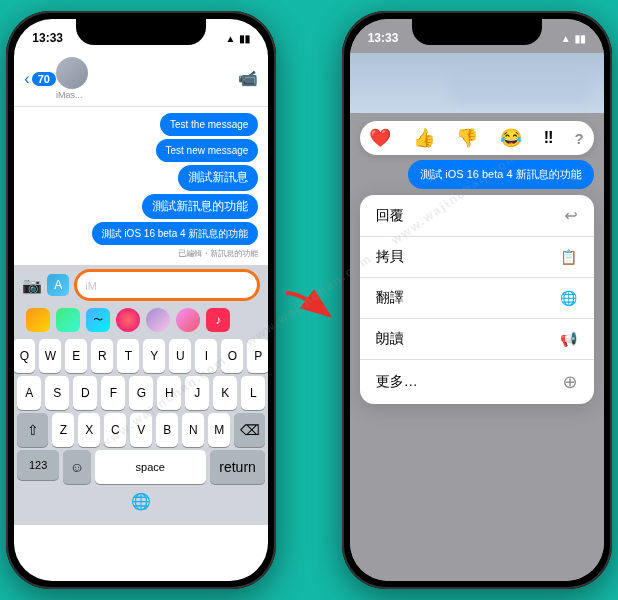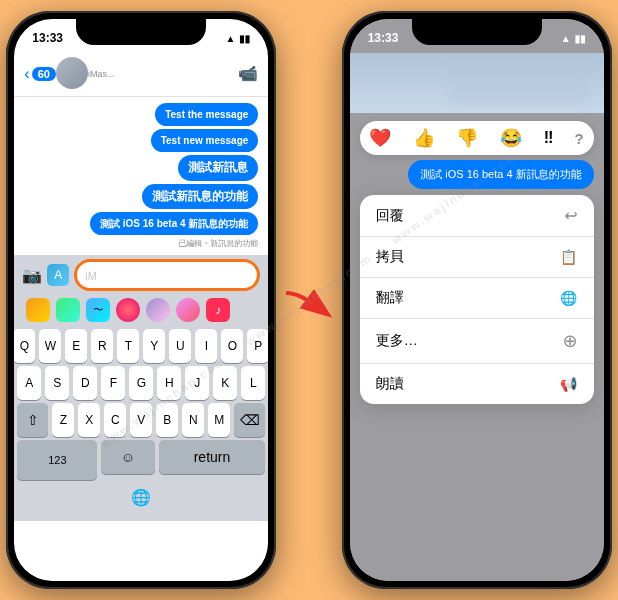--- a/index.html
+++ b/index.html
@@ -13,21 +13,21 @@
       position: relative;
     }
 
     .phone-container {
       display: flex;
       width: 618px;
       height: 600px;
       align-items: center;
       justify-content: space-around;
       padding: 28px 5px;
-      background: #fdba74;
+      background: #14b8a6;
     }
 
     
     .phone {
       width: 270px;
       height: 578px;
       background: #000;
       border-radius: 44px;
       position: relative;
       box-shadow: 0 8px 32px rgba(0,0,0,0.45), inset 0 0 0 2px #333;
@@ -100,22 +100,22 @@
       color: #fff;
       border-radius: 10px;
       padding: 1px 6px;
       font-size: 11px;
       font-weight: 600;
     }
 
     .contact-info {
       flex: 1;
       display: flex;
-      flex-direction: row;
-      align-items: center;
+      flex-direction: column;
+      align-items: flex-start;
     }
 
     .avatar-circle {
       width: 32px;
       height: 32px;
       border-radius: 50%;
       background: #c0c0c0;
       margin-bottom: 1px;
     }
 
@@ -139,21 +139,20 @@
       gap: 3px;
       overflow: hidden;
     }
 
     .msg-bubble {
       border-radius: 18px;
       padding: 5px 10px;
       font-size: 11px;
       max-width: 85%;
       line-height: 1.3;
-      font-weight: bold;
     }
 
     .msg-sent {
       background: #007aff;
       color: #fff;
       align-self: flex-end;
     }
 
     .msg-edit-label {
       font-size: 8px;
@@ -203,21 +202,21 @@
     .kb-key-return {
       flex: 2;
       background: #adb5bd;
       font-size: 12px;
     }
 
     .kb-num-key, .kb-emoji-key, .kb-globe-key {
       font-size: 11px;
       background: #adb5bd;
       border-radius: 5px;
-      height: 40px;
+      height: 30px;
       display: flex;
       align-items: center;
       justify-content: center;
       box-shadow: 0 1px 0 rgba(0,0,0,0.35);
       min-width: 38px;
     }
 
     
     .arrow-container {
       display: flex;
@@ -326,21 +325,21 @@
         <span class="status-time">13:33</span>
         <div class="status-icons">
           <span style="font-size:10px;">▲</span>
           <span style="font-size:10px;">▮▮</span>
         </div>
       </div>
 
       <div class="imessage-header">
         <div class="back-btn">
           <span class="back-chevron">‹</span>
-          <span class="back-count">60</span>
+          <span class="back-count">70</span>
         </div>
         <div class="contact-info">
           <div class="avatar-circle" style="background: linear-gradient(135deg,#b0b8c1,#8892a0);"></div>
           <span class="contact-name" style="font-size:9px;color:#8e8e93;">iMas...</span>
         </div>
         <div class="video-icon">📹</div>
       </div>
 
       <div class="message-area">
         <div class="msg-bubble msg-sent" style="font-size:10px;">Test the message</div>
@@ -405,20 +404,21 @@
           <div class="kb-key" style="font-size:12px;">V</div>
           <div class="kb-key" style="font-size:12px;">B</div>
           <div class="kb-key" style="font-size:12px;">N</div>
           <div class="kb-key" style="font-size:12px;">M</div>
           <div class="kb-key kb-key-wide" style="font-size:14px;">⌫</div>
         </div>
 
         <div class="kb-row" style="margin:0 3px 4px;">
           <div class="kb-key kb-num-key" style="font-size:11px;min-width:36px;flex:1.5;background:#adb5bd;">123</div>
           <div class="kb-key" style="font-size:14px;flex:1;background:#adb5bd;">☺</div>
+          <div class="kb-key kb-key-space" style="font-size:11px;flex:4;">space</div>
           <div class="kb-key kb-key-return" style="font-size:14px;flex:2;background:#adb5bd;">return</div>
         </div>
 
         <div style="display:flex;justify-content:center;padding:4px 0 6px;">
           <div style="font-size:16px;color:#333;">🌐</div>
         </div>
       </div>
     </div>
   </div>
 
@@ -474,26 +474,26 @@
           </div>
           <div class="context-menu-item">
             <span>拷貝</span>
             <span class="menu-icon" style="font-size:14px;">📋</span>
           </div>
           <div class="context-menu-item">
             <span>翻譯</span>
             <span class="menu-icon" style="font-size:14px;">🌐</span>
           </div>
           <div class="context-menu-item">
+            <span>朗讀</span>
+            <span class="menu-icon" style="font-size:14px;">📢</span>
+          </div>
+          <div class="context-menu-item">
             <span>更多…</span>
             <span class="menu-icon" style="font-size:18px;">⊕</span>
-          </div>
-          <div class="context-menu-item">
-            <span>朗讀</span>
-            <span class="menu-icon" style="font-size:14px;">📢</span>
           </div>
         </div>
       </div>
     </div>
   </div>
 
 </div>
 
 <div style="position:fixed;top:0;left:0;width:100%;height:100%;pointer-events:none;z-index:999;overflow:hidden;">
   <div style="position:absolute;top:50%;left:50%;transform:translate(-50%,-50%) rotate(-35deg);font-size:12px;color:#999;opacity:0.2;white-space:nowrap;font-weight:bold;letter-spacing:2px;width:800px;text-align:center;">

